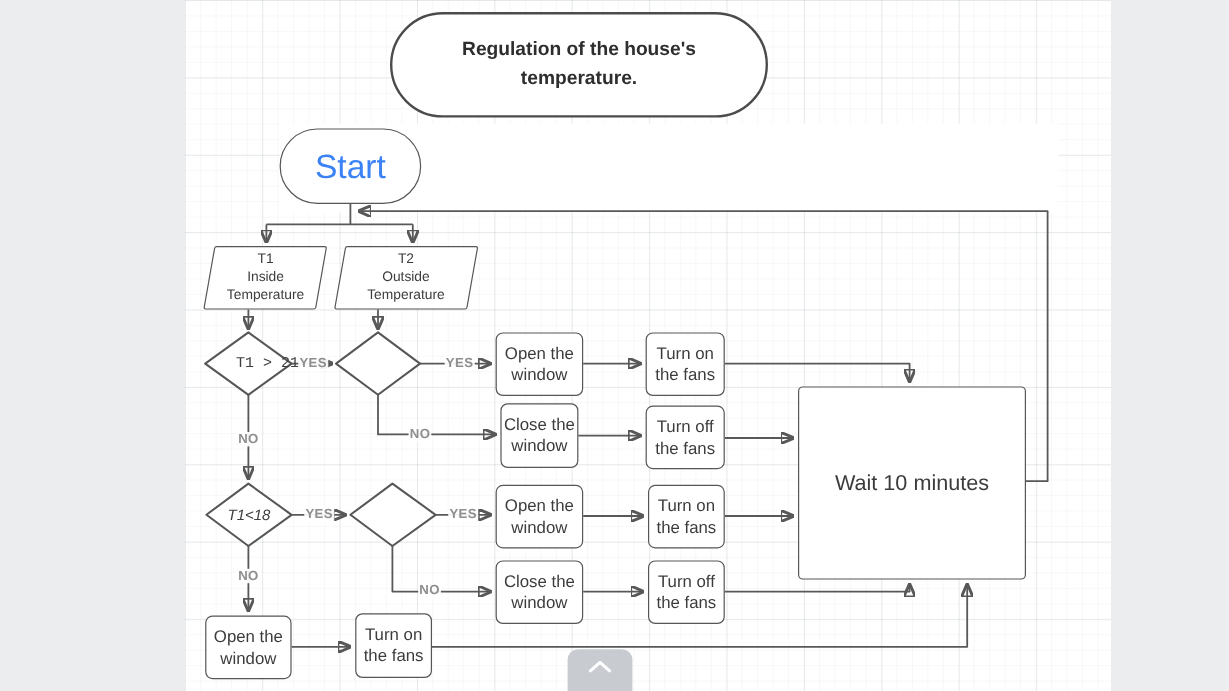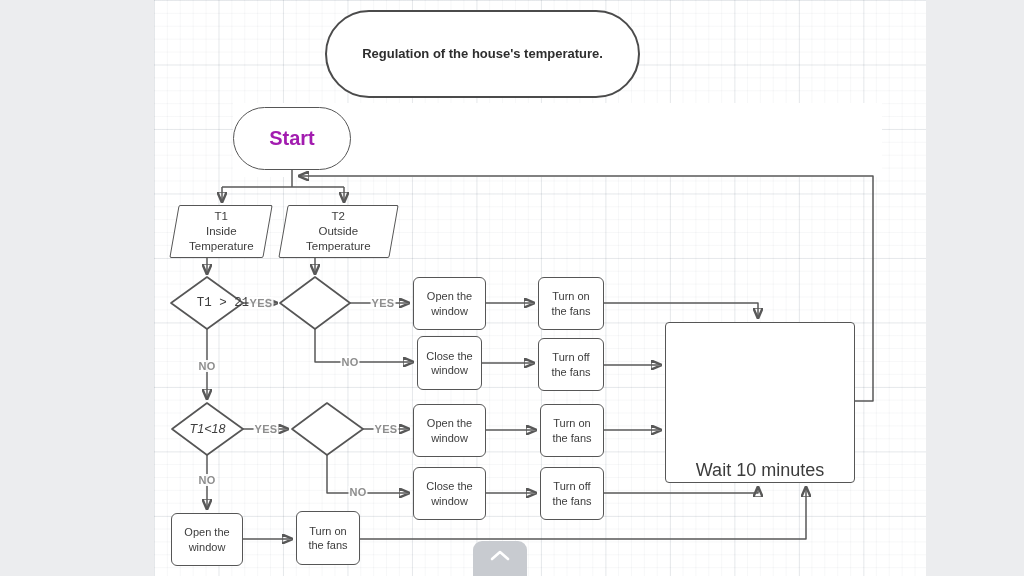--- a/index.html
+++ b/index.html
@@ -12,25 +12,25 @@
       linear-gradient(to right, rgba(70,90,110,0.045) 1px, transparent 1px),
       linear-gradient(to bottom, rgba(70,90,110,0.045) 1px, transparent 1px);
     background-size:64.5px 64.5px,64.5px 64.5px,12.9px 12.9px,12.9px 12.9px;}
   .noband{position:absolute;left:233px;top:103px;width:649px;height:74px;background:#ffffff;}
   .wires{position:absolute;left:0;top:0;width:1024px;height:576px;pointer-events:none;}
   .wires path{fill:none;stroke:#585858;stroke-width:1.5;stroke-linejoin:round;}
   .wires polygon{fill:#ffffff;stroke:#565656;stroke-width:1.7;stroke-linejoin:round;}
   .node{position:absolute;box-sizing:border-box;background:#fff;border:1.7px solid #565656;
         display:flex;flex-direction:column;align-items:center;justify-content:center;
         color:#3c3c3c;text-align:center;line-height:1.28;}
-  .rect{border-radius:6px;font-size:11px;}
+  .rect{border-radius:6px;font-size:14px;}
   .pill{border-radius:44px;border-width:2.6px;border-color:#4b4b4b;font-weight:bold;
-        font-size:13px;color:#2e2e2e;line-height:1.5;}
+        font-size:16px;color:#2e2e2e;line-height:1.5;}
   .pill .inner{width:244px;}
-  .stadium{border-radius:32px;font-size:20px;color:#a21caf;font-weight:bold;}
+  .stadium{border-radius:32px;font-size:28px;color:#3b82f6;}
   .para{transform:skewX(-10deg);border-radius:2px;font-size:11.5px;line-height:1.3;}
   .para .unskew{transform:skewX(10deg);display:flex;flex-direction:column;}
   .dtext{position:absolute;display:flex;align-items:center;justify-content:center;
          font-size:12.5px;color:#3e3e3e;text-align:center;}
   .big{font-size:18px;border-radius:4px;}
   .elabel{position:absolute;transform:translate(-50%,-50%);font-size:11px;font-weight:bold;
           color:#8e8e8e;background:rgba(255,255,255,0.92);padding:0 1px;letter-spacing:.3px;}
   .gutter{position:absolute;top:0;height:576px;background:#ecedef;}
   .gutter.left{left:0;width:154px;}
   .gutter.right{left:926px;width:98px;}
@@ -138,21 +138,21 @@
   </div>
   <div class="node rect" style="left:413px;top:467px;width:73px;height:53px;">
     <span>Close the</span>
     <span>window</span>
   </div>
   <div class="node rect" style="left:540px;top:467px;width:64px;height:53px;">
     <span>Turn off</span>
     <span>the fans</span>
   </div>
 
-  <div class="node rect big" style="left:665px;top:322px;width:190px;height:161px;justify-content:flex-end;">
+  <div class="node rect big" style="left:665px;top:322px;width:190px;height:161px;">
     <span>Wait 10 minutes</span>
   </div>
 
   <div class="node rect" style="left:171px;top:513px;width:72px;height:53px;">
     <span>Open the</span>
     <span>window</span>
   </div>
   <div class="node rect" style="left:296px;top:511px;width:64px;height:54px;">
     <span>Turn on</span>
     <span>the fans</span>

